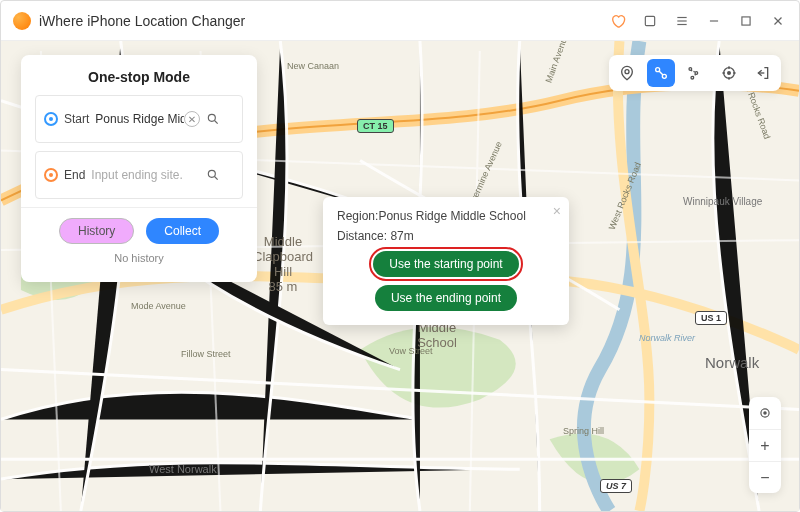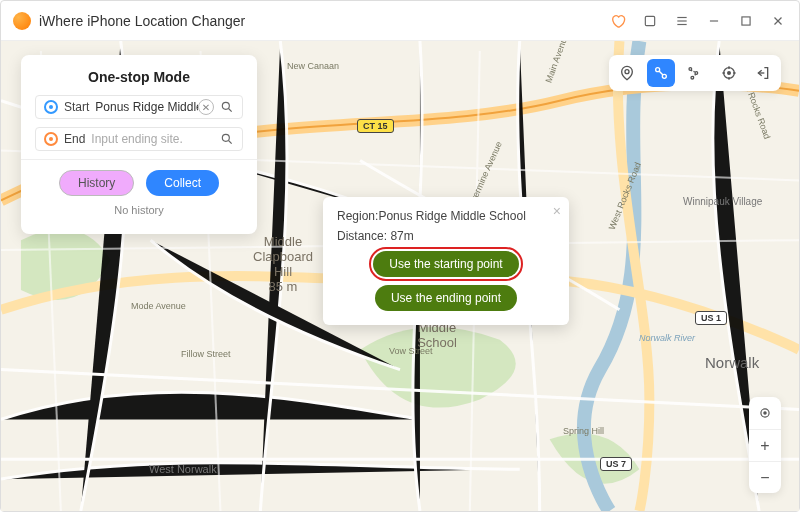--- a/index.html
+++ b/index.html
@@ -9,21 +9,21 @@
   .logo { width: 18px; height: 18px; border-radius: 50%; background: radial-gradient(circle at 30% 30%, #ffb347, #ff7b00); margin-right: 8px; }
   .title { font-size: 14px; color: #333; flex: 1; }
   .title-controls { display: flex; gap: 14px; align-items: center; }
   .tc-icon { width: 18px; height: 18px; display:flex; align-items:center; justify-content:center; color:#666; cursor:pointer; }
   .tc-heart { color:#ff9248; }
   .content { flex: 1; position: relative; overflow: hidden; }
   .map { position: absolute; inset: 0; background:#f4f1ea; }
   .map svg { width:100%; height:100%; display:block; }
   .panel { position:absolute; top:14px; left:20px; width:236px; background:#fff; border-radius:8px; box-shadow:0 4px 16px rgba(0,0,0,.12); padding:14px 14px 10px; }
   .panel-title { text-align:center; font-weight:600; font-size:14px; margin-bottom:10px; color:#222; }
-  .row { display:flex; align-items:center; height:24px; border:1px solid #e6e6e6; border-radius:4px; margin-bottom:8px; padding:0 6px 0 8px; }
+  .row { display:flex; align-items:center; height:48px; border:1px solid #e6e6e6; border-radius:4px; margin-bottom:8px; padding:0 20px 0 8px; }
   .dot { width:14px; height:14px; border-radius:50%; flex:none; margin-right:6px; border:2px solid; display:flex; align-items:center; justify-content:center; }
   .dot.start { border-color:#3399ff; }
   .dot.start::after { content:""; width:4px; height:4px; border-radius:50%; background:#3399ff; }
   .dot.end { border-color:#ff8a3d; }
   .dot.end::after { content:""; width:4px; height:4px; border-radius:50%; background:#ff8a3d; }
   .row-label { font-size:12px; color:#444; margin-right:6px; flex:none; }
   .row input { flex:1; border:none; outline:none; font-size:12px; color:#333; background:transparent; min-width:0; }
   .row input::placeholder { color:#aaa; }
   .clear { width:16px; height:16px; border-radius:50%; border:1px solid #bbb; color:#888; font-size:10px; display:flex; align-items:center; justify-content:center; cursor:pointer; margin-right:4px; }
   .search { width:18px; height:18px; display:flex; align-items:center; justify-content:center; cursor:pointer; color:#666; }
@@ -31,34 +31,34 @@
   .btns { display:flex; justify-content:center; gap:12px; margin-bottom:8px; }
   .pill { height:26px; padding:0 18px; border-radius:13px; font-size:12px; display:flex; align-items:center; cursor:pointer; }
   .pill.outline { border:1px solid #bbb; color:#555; background:#f0abfc; }
   .pill.primary { background:#2f86ff; color:#fff; }
   .no-history { text-align:center; font-size:11px; color:#888; margin-bottom:8px; }
   .manage { text-align:right; font-size:12px; }
   .manage a { color:#2f86ff; text-decoration:underline; cursor:pointer; }
   .popup { position:absolute; top:156px; left:322px; width:246px; background:#fff; border-radius:6px; box-shadow:0 4px 16px rgba(0,0,0,.16); padding:12px 14px 14px; }
   .popup .close { position:absolute; top:6px; right:8px; color:#bbb; font-size:14px; cursor:pointer; }
   .popup-row { font-size:12px; color:#444; margin-bottom:6px; }
-  .popup-btn { display:block; margin:8px auto 0; height:26px; padding:0 16px; border-radius:13px; background:#4d7c0f; color:#fff; border:none; font-size:12px; cursor:pointer; }
+  .popup-btn { display:block; margin:8px auto 0; height:26px; padding:0 16px; border-radius:13px; background:#15803d; color:#fff; border:none; font-size:12px; cursor:pointer; }
   .popup-btn.highlight { outline:2px solid #d22; outline-offset:2px; }
   .tail { position:absolute; bottom:-8px; left:50%; transform:translateX(-50%); width:0; height:0; border:8px solid transparent; border-top-color:#fff; }
   .toolbar { position:absolute; top:14px; right:18px; display:flex; gap:6px; background:#fff; border-radius:8px; box-shadow:0 2px 10px rgba(0,0,0,.1); padding:4px; }
   .tb-btn { width:28px; height:28px; border-radius:6px; display:flex; align-items:center; justify-content:center; cursor:pointer; color:#555; }
   .tb-btn.active { background:#2f86ff; color:#fff; }
   .zoom { position:absolute; right:18px; bottom:18px; width:32px; background:#fff; border-radius:8px; box-shadow:0 2px 10px rgba(0,0,0,.1); overflow:hidden; }
   .zoom > div { height:32px; display:flex; align-items:center; justify-content:center; cursor:pointer; color:#555; font-size:16px; border-top:1px solid #eee; }
   .zoom > div:first-child { border-top:none; }
   .pin { position:absolute; top:250px; left:432px; width:24px; height:24px; border-radius:50%; background:#2f86ff; border:4px solid #9ec9ff; display:flex; align-items:center; justify-content:center; color:#fff; font-size:11px; }
   .maplbl { position:absolute; font-size:9px; color:#7a7a64; white-space:nowrap; }
   .city { font-size:15px; color:#666; font-weight:500; }
   .shield { position:absolute; font-size:9px; font-weight:600; padding:1px 5px; border-radius:3px; }
-  .shield.state { background:#fde047; border:1px solid #444; color:#333; }
+  .shield.state { background:#86efac; border:1px solid #444; color:#333; }
   .shield.us { background:#fff; border:1px solid #444; color:#333; }
   .poi { position:absolute; font-size:13px; color:#7a7264; text-align:center; line-height:1.15; }
 </style>
 </head>
 <body>
 
 <div class="window">
   <div class="titlebar">
     <div class="logo"></div>
     <div class="title">iWhere iPhone Location Changer</div>
@@ -150,21 +150,21 @@
       <span class="maplbl" style="top:260px; left:130px;">Mode Avenue</span>
       <span class="maplbl" style="top:60px; left:38px; transform:rotate(-70deg);">South Avenue</span>
       <span class="maplbl" style="top:292px; left:638px; color:#7ba2bb; font-style:italic;">Norwalk River</span>
       <span class="maplbl" style="top:150px; left:588px; transform:rotate(-68deg);">West Rocks Road</span>
 
       <span class="maplbl city" style="top:313px; left:704px;">Norwalk</span>
       <span class="maplbl" style="top:422px; left:148px; font-size:11px; color:#777;">West Norwalk</span>
       <span class="maplbl" style="top:155px; left:682px; font-size:10px; color:#777;">Winnipauk Village</span>
 
       <span class="shield state" style="top:78px; left:356px;">CT 15</span>
-      <span class="shield us" style="top:416px; left:599px;">US 7</span>
+      <span class="shield us" style="top:438px; left:599px;font-style:italic;">US 7</span>
       <span class="shield us" style="top:270px; left:694px;">US 1</span>
 
       <div class="poi" style="top:194px; left:252px; width:60px;">
         <span>Middle Clapboard Hill</span><br>
         <span>85 m</span>
       </div>
       <div class="poi" style="top:250px; left:406px; width:60px;">Ponus Ridge Middle School</div>
 
       <div class="pin">
         <svg width="10" height="10" viewBox="0 0 24 24" fill="#fff">

